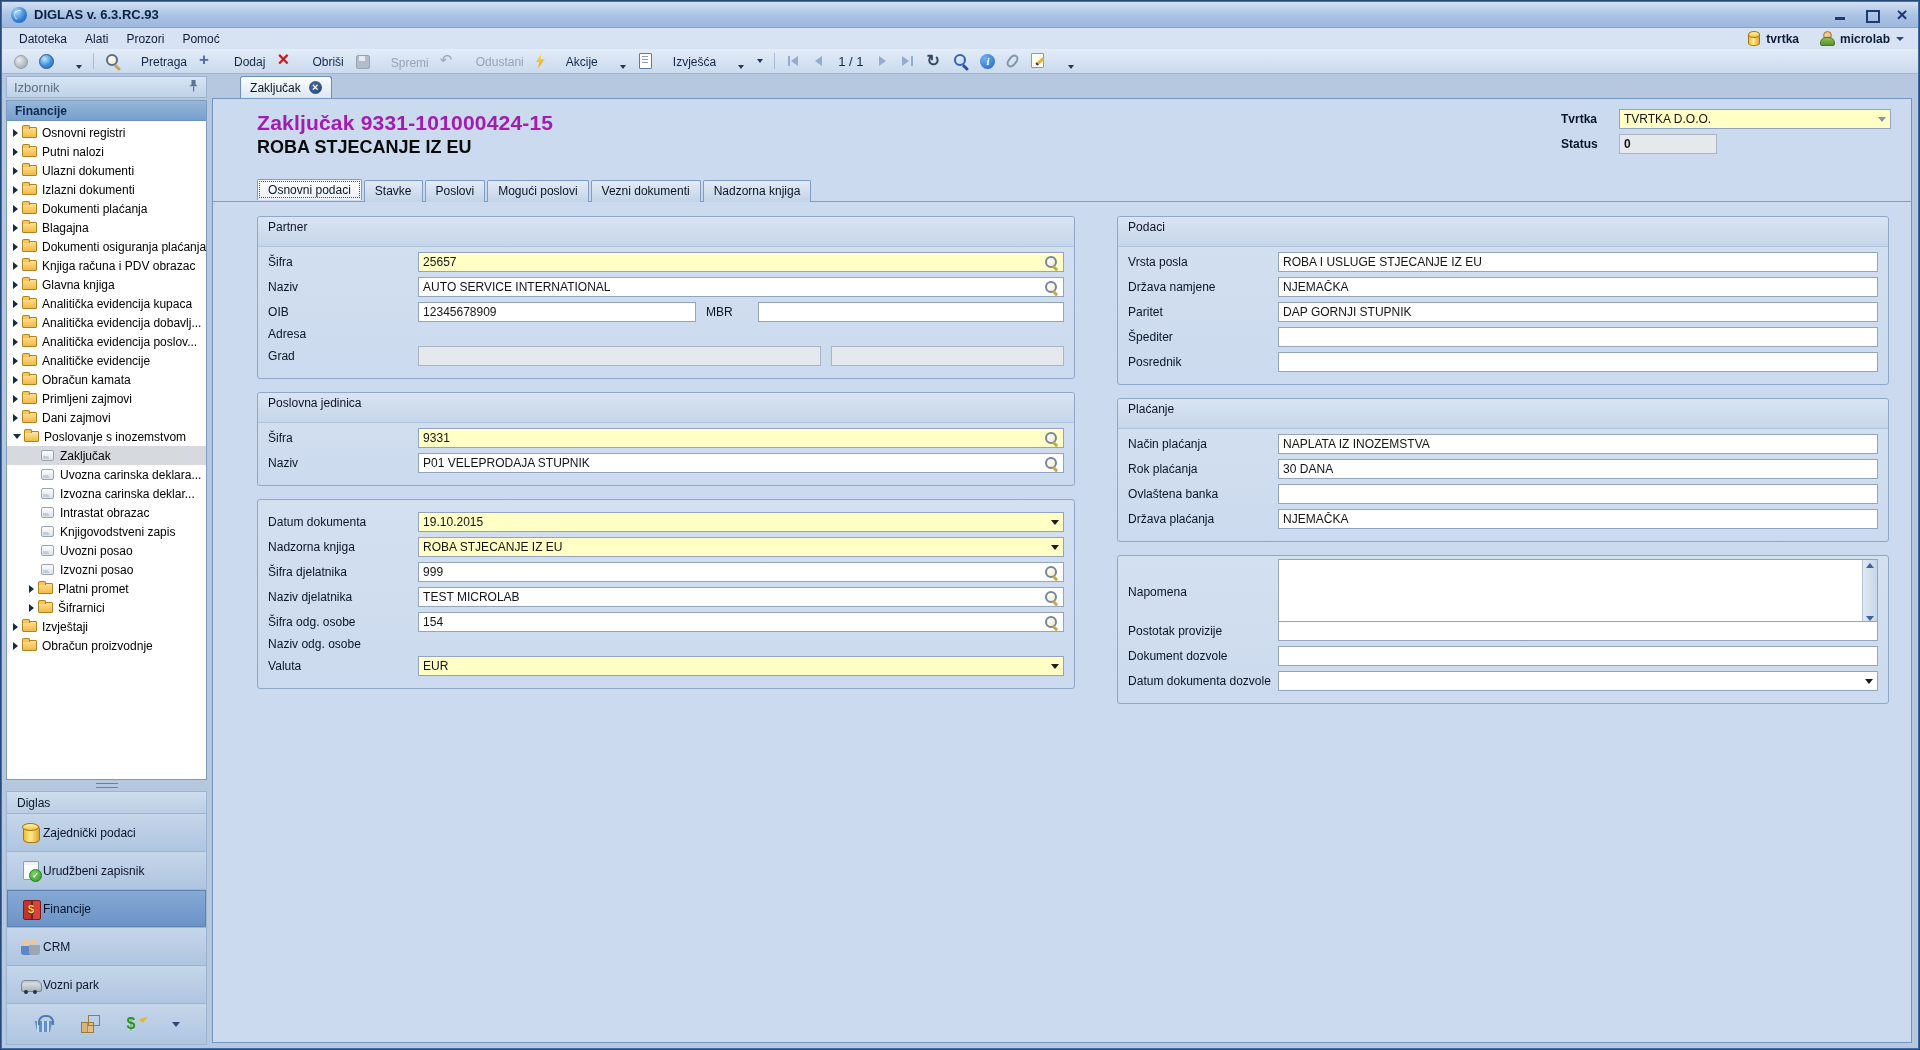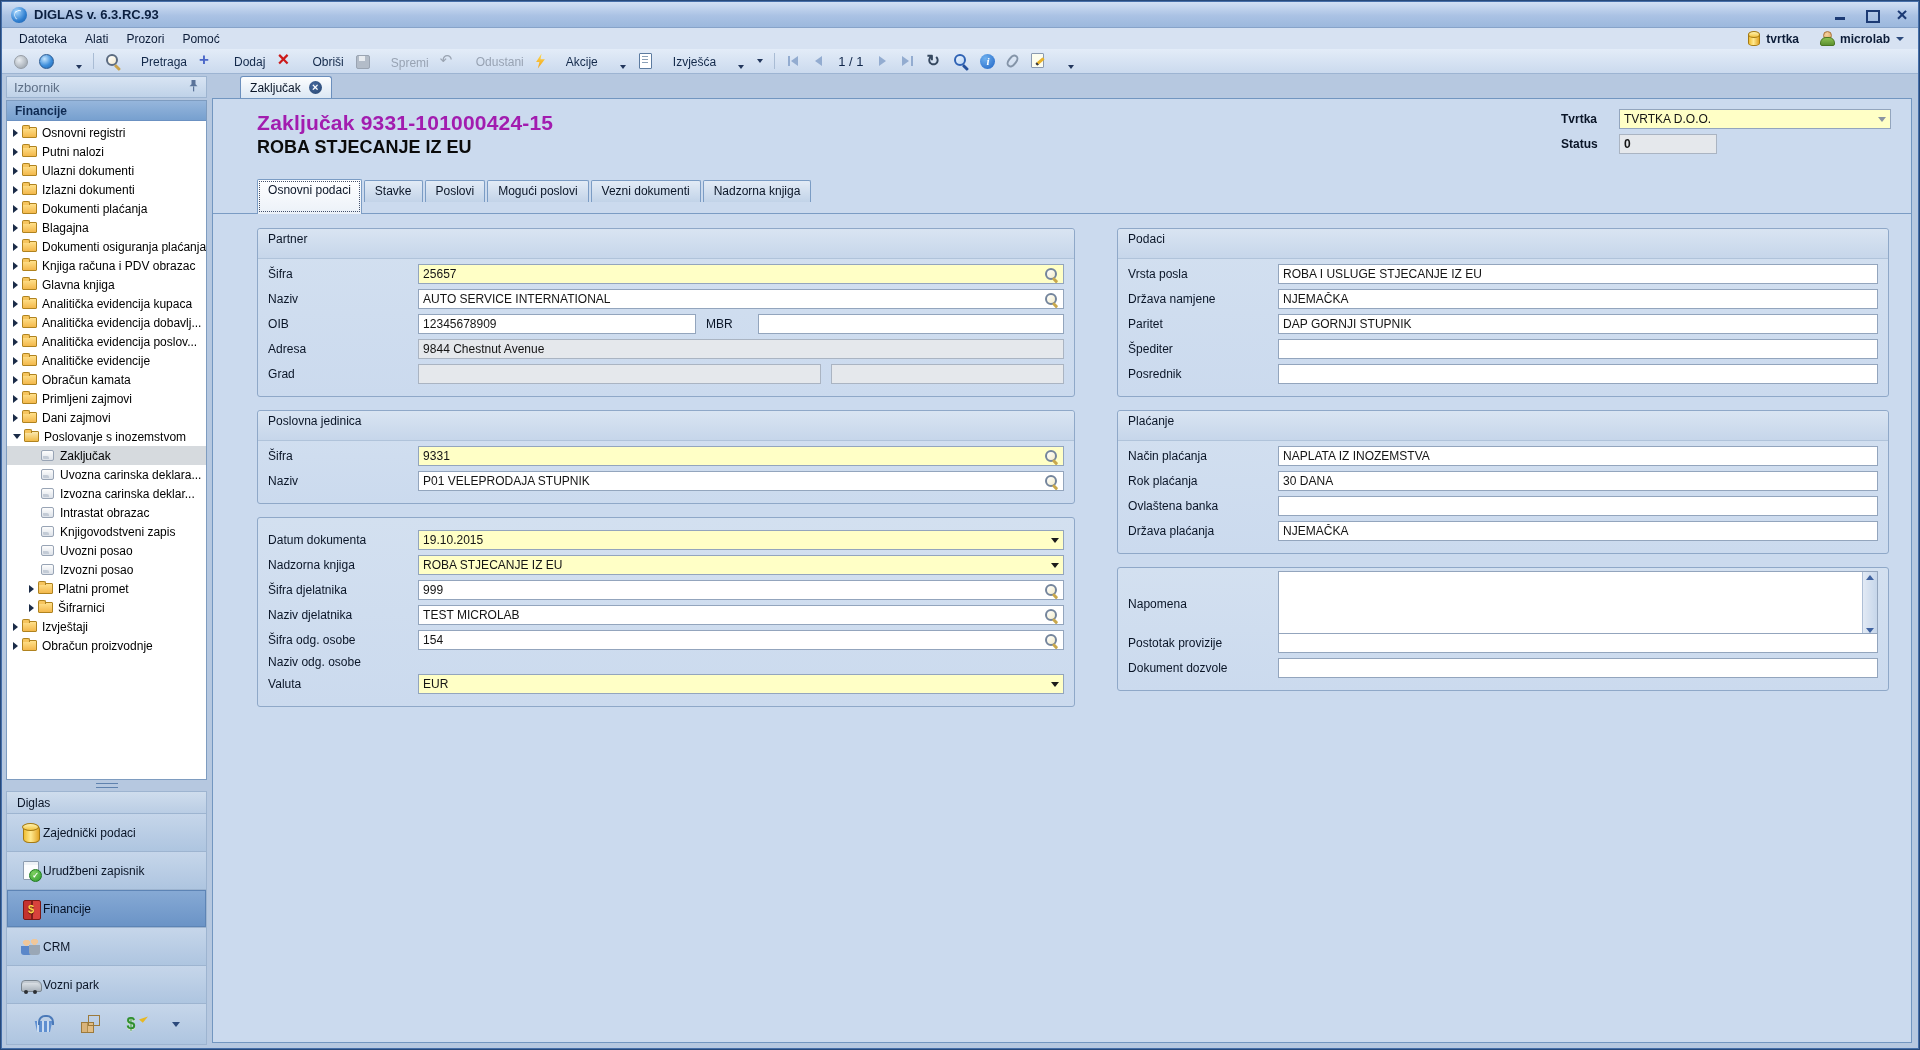--- a/index.html
+++ b/index.html
@@ -133,21 +133,21 @@
   .card{flex:1;margin:0 6px 5px 2px;border:1px solid #7296c0;background:#cbdaee;position:relative;min-height:0;display:flex;flex-direction:column}
   .doc-head{margin:12px 0 0 44px}
   .doc-title{font-size:21px;font-weight:bold;color:#a21caf;letter-spacing:.2px}
   .doc-sub{font-size:18px;font-weight:bold;color:#0b0b0b;margin-top:2px}
   .corner{position:absolute;top:10px;right:20px;font-size:12px;color:#0a1527}
   .corner .crow{display:flex;align-items:center;margin-bottom:5px}
   .corner .clbl{width:58px;font-weight:bold}
   .itabs{display:flex;margin:22px 0 -1px 44px;position:relative;z-index:2}
   .itab{height:22px;line-height:21px;padding:0 10px;font-size:12px;color:#0a1527;background:linear-gradient(#e2ebf6,#c2d3e8);
         border:1px solid #7b9cc4;margin-right:2px;border-radius:2px 2px 0 0;border-bottom:none}
-  .itab.active{background:linear-gradient(#ffffff,#ebf1f8);outline:1px dotted #44506a;outline-offset:-3px;height:35px;margin-top:-1px}
+  .itab.active{background:linear-gradient(#ffffff,#ebf1f8);outline:1px dotted #44506a;outline-offset:-3px;height:21px;margin-top:-1px}
   .page{flex:1;border-top:1px solid #7b9cc4;min-height:0}
   .cols{display:flex;gap:42px;margin:14px 30px 0 44px}
   .col-l{flex:0 0 818px}
   .col-r{flex:0 0 772px}
 
   .group{border:1px solid #8fa8c8;border-radius:3px;background:linear-gradient(#d3e0f0,#cbdaee);margin-bottom:13px;padding:2px 10px 7px}
   .group.no-title{padding-top:7px}
   .group-h{margin:-2px -10px 4px;padding:3px 10px 12px;background:linear-gradient(#d9e4f2,#c6d6ea);border-bottom:1px solid #b0c3da;
            font-weight:normal;font-size:12px;color:#0a1527;border-radius:3px 3px 0 0}
   .frow{display:flex;align-items:center;margin:5px 0}
@@ -532,23 +532,20 @@
                     <span class="fld w f-narrow">
                       <span class="val">12345678909</span>
                     </span>
                     <span class="lbl mid">MBR</span>
                     <span class="fld w f-flex">
                       <span class="val"></span>
                     </span>
                   </div>
                   <div class="frow">
                     <span class="lbl">Adresa</span>
-                    <span class="fld g f-flex">
-                      <span class="val">9844 Chestnut Avenue</span>
-                    </span>
                   </div>
                   <div class="frow">
                     <span class="lbl">Grad</span>
                     <span class="fld g f-wide">
                       <span class="val"></span>
                     </span>
                     <span class="fld g f-flex">
                       <span class="val"></span>
                     </span>
                   </div>
@@ -695,20 +692,27 @@
                     <span class="fld w f-flex">
                       <span class="val"></span>
                     </span>
                   </div>
                   <div class="frow">
                     <span class="lbl">Dokument dozvole</span>
                     <span class="fld w f-flex">
                       <span class="val"></span>
                     </span>
                   </div>
+                  <div class="frow">
+                    <span class="lbl">Datum dokumenta dozvole</span>
+                    <span class="fld w f-flex">
+                      <span class="val"></span>
+                      <span class="fcaret"></span>
+                    </span>
+                  </div>
                 </div>
               </div>
           </div>
         </div>
       </div>
     </div>
 
   </div>
 </div>
 

